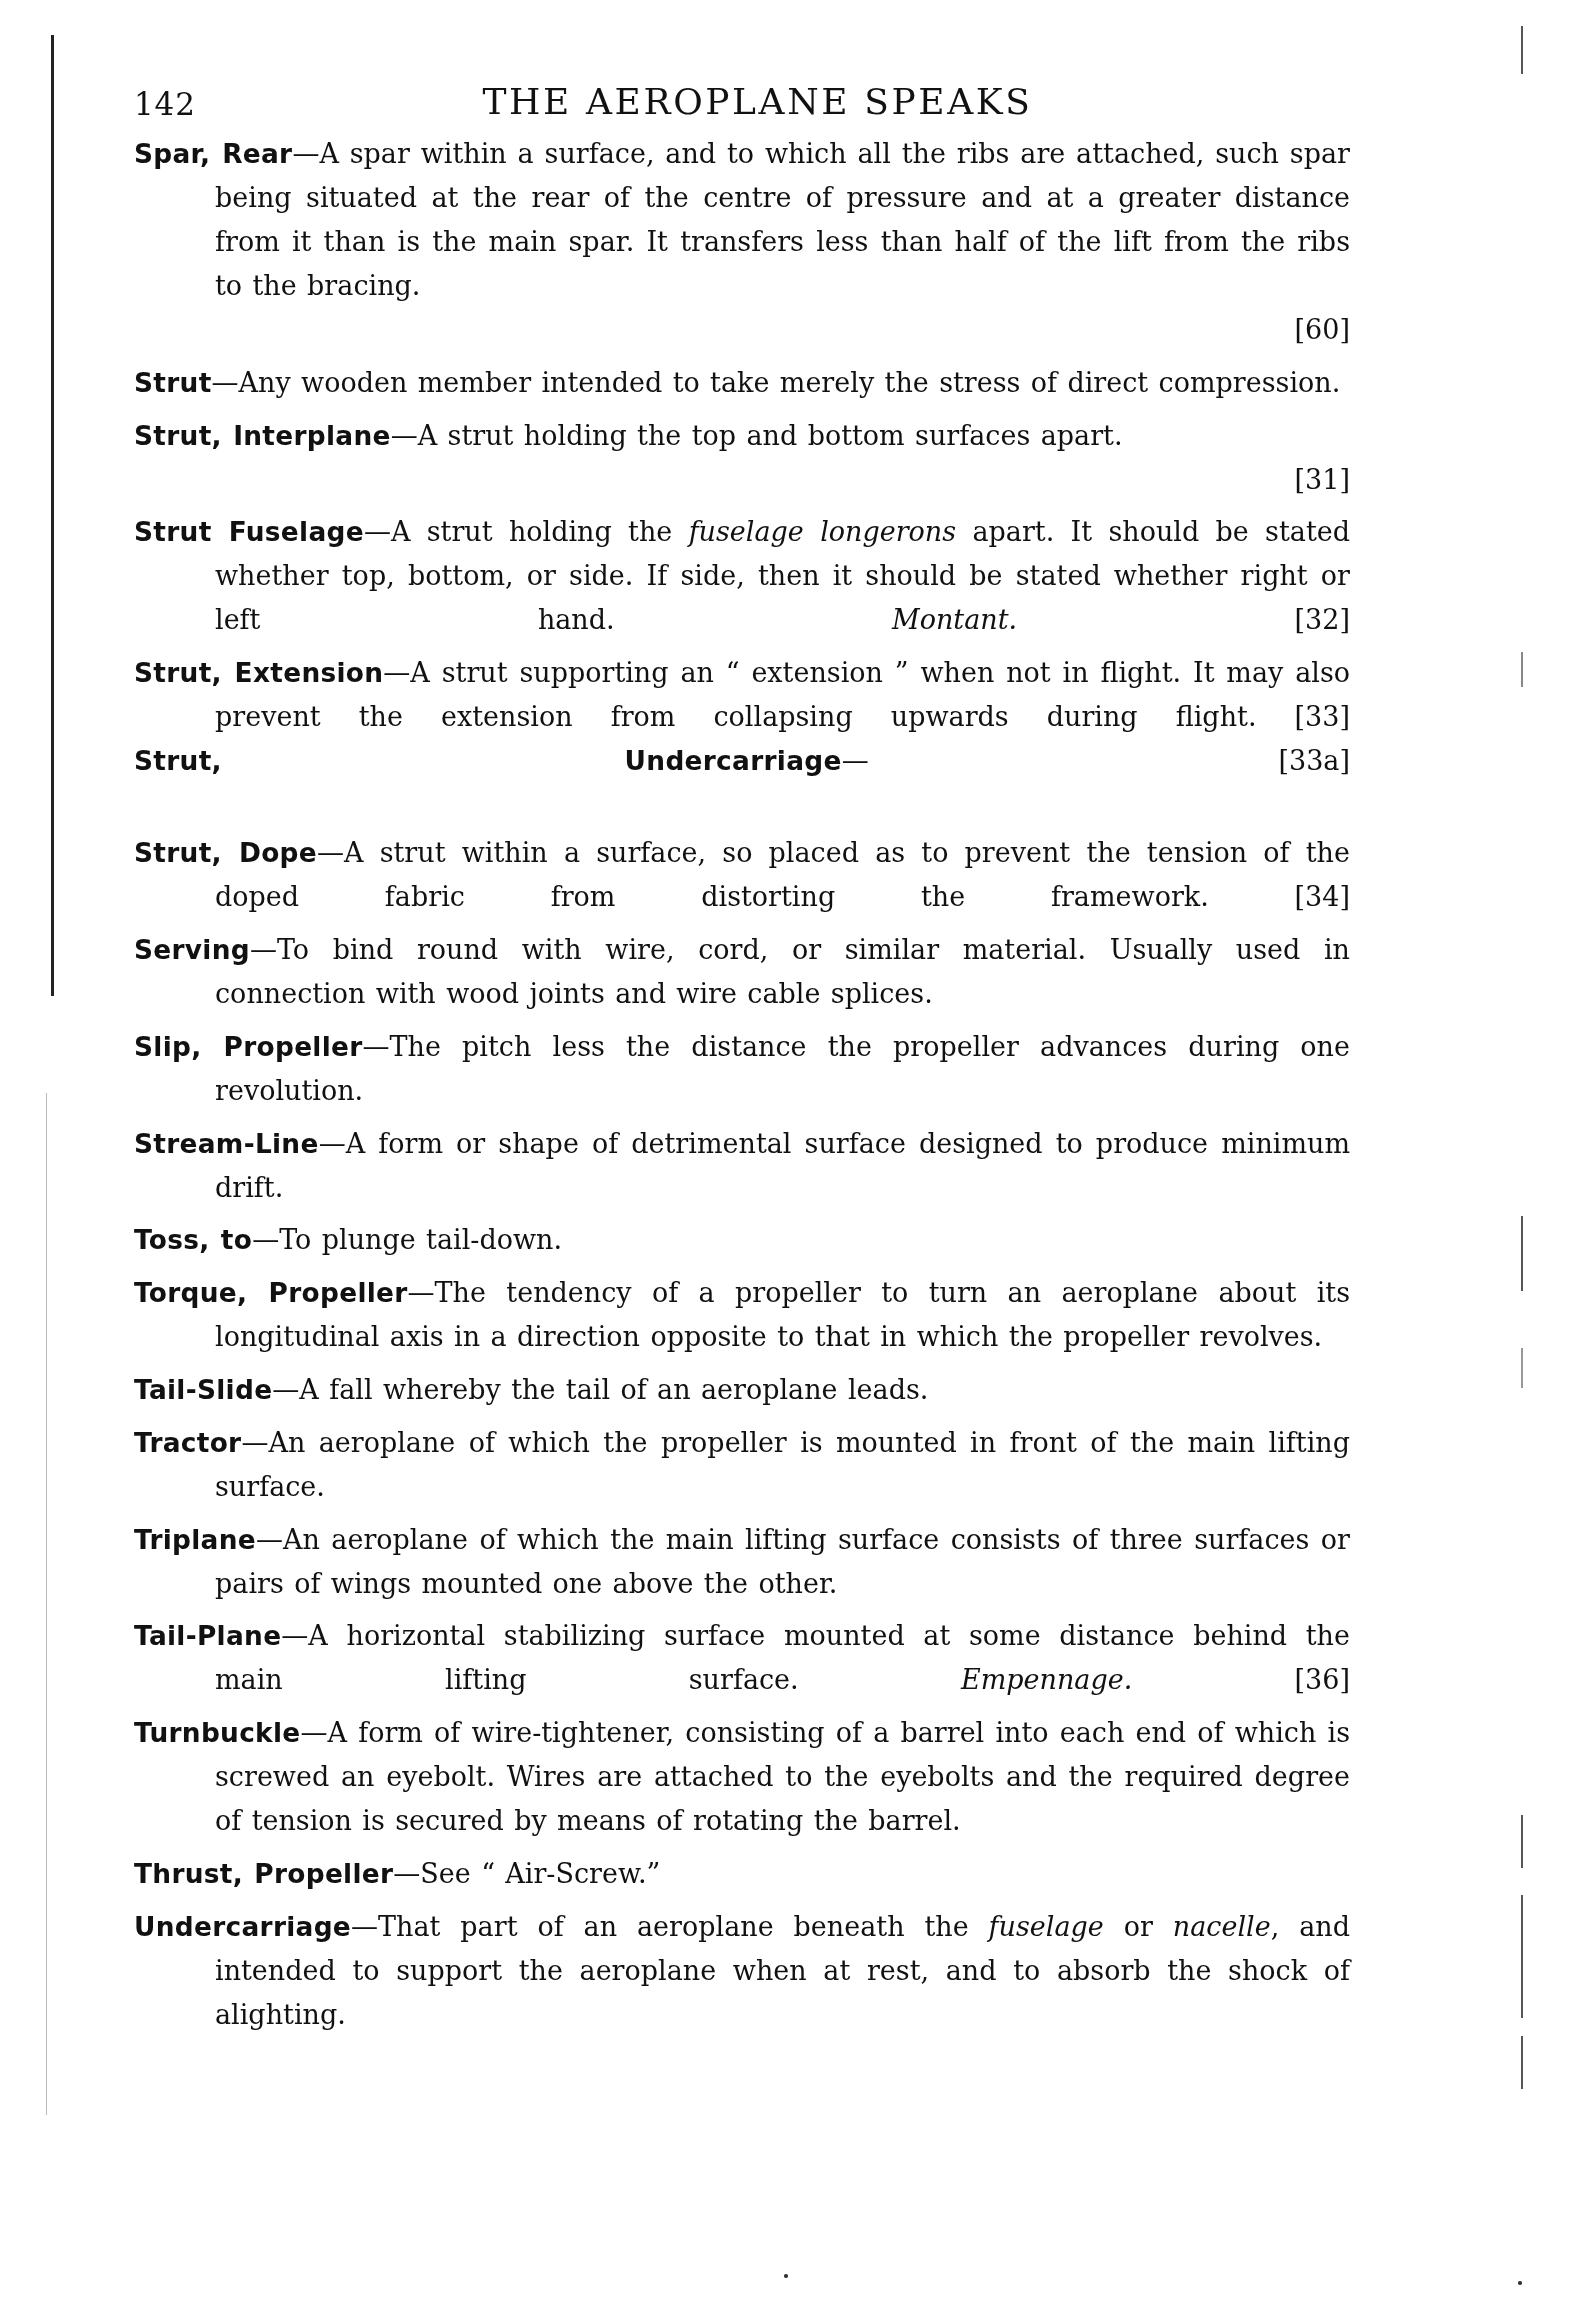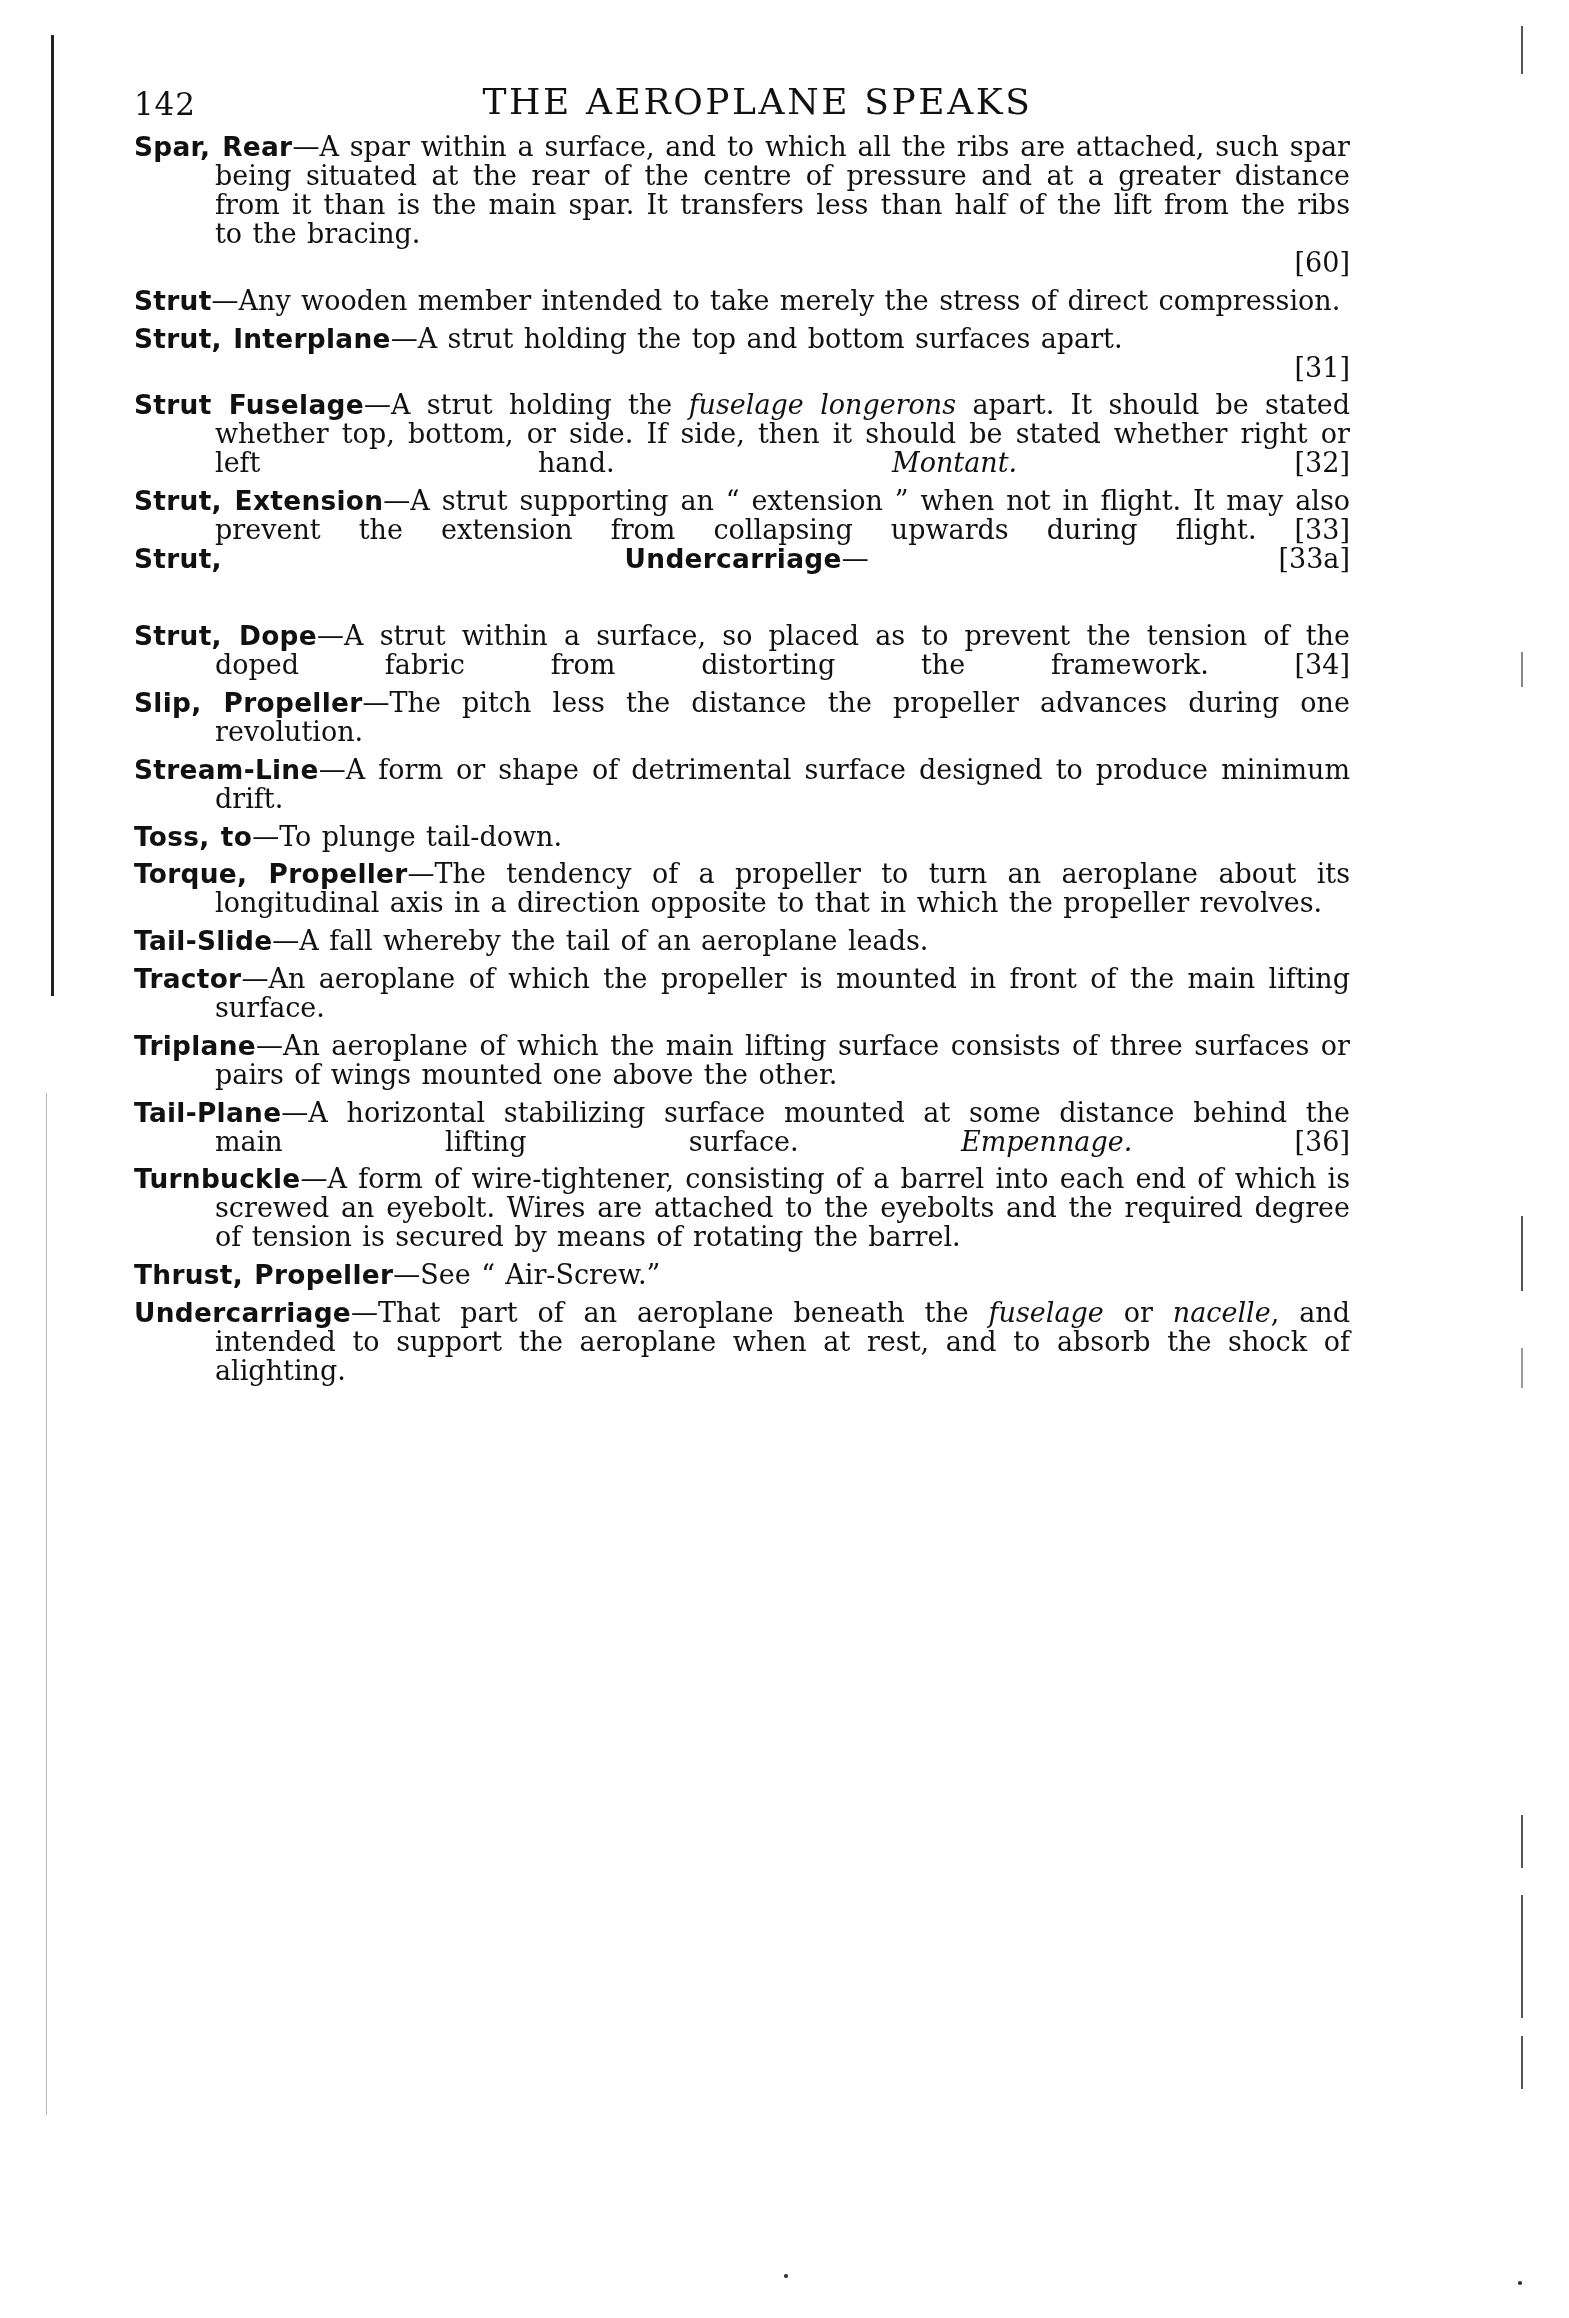--- a/index.html
+++ b/index.html
@@ -6,21 +6,21 @@
   body { width: 1570px; height: 2319px; position: relative; overflow: hidden;
          font-family: "DejaVu Serif", "Liberation Serif", serif; color: #111; }
   .rule-left { position: absolute; left: 51px; top: 35px; width: 2.6px; height: 961px; background: #222; }
   .rule-left2 { position: absolute; left: 46px; top: 1093px; width: 0.9px; height: 1022px; background: #bbb; }
   .edge-mark { position: absolute; width: 1.8px; background: #555; }
   .header { position: absolute; top: 81px; left: 134px; width: 1212px; height: 44px; }
   .page-num { position: absolute; left: 0; top: 5.3px; font-size: 31px; letter-spacing: 0.9px; }
   .running-title { position: absolute; left: 0; right: 0; text-align: center; top: 0;
                    font-size: 36px; letter-spacing: 2.6px; padding-left: 35px; }
   .entries { position: absolute; left: 134px; top: 132px; width: 1216px; }
-  .entry { font-size: 27px; line-height: 29px; text-align: justify; padding-left: 81px;
+  .entry { font-size: 27px; line-height: 44px; text-align: justify; padding-left: 81px;
            text-indent: -81px; margin-bottom: 8.8px; word-spacing: 1.8px; }
   .entry.tight { margin-bottom: 0; }
   .term { font-family: "DejaVu Sans", "Liberation Sans", sans-serif; font-weight: bold;
           font-size: 26.4px; letter-spacing: 0.3px; }
   .def { }
   .ref { float: right; text-indent: 0; }
   .ref-line { display: block; text-align: right; text-indent: 0; }
   i { font-style: italic; }
   .spec { position: absolute; width: 3.5px; height: 3.5px; background: #333; border-radius: 50%; }
 </style>
@@ -45,20 +45,21 @@
 </div>
 
 <div class="entries" id="entries">
     <div class="entry"><span class="term">Spar, Rear</span><span>—</span><span class="def">A spar within a surface, and to which all the ribs are attached, such spar being situated at the rear of the centre of pressure and at a greater distance from it than is the main spar. It transfers less than half of the lift from the ribs to the bracing.</span><span class="ref-line">[60]</span></div>
     <div class="entry"><span class="term">Strut</span><span>—</span><span class="def">Any wooden member intended to take merely the stress of direct compression.</span></div>
     <div class="entry"><span class="term">Strut, Interplane</span><span>—</span><span class="def">A strut holding the top and bottom surfaces apart.</span><span class="ref-line">[31]</span></div>
     <div class="entry" style="text-align-last: justify;"><span class="term">Strut Fuselage</span><span>—</span><span class="def"><span>A strut holding the </span><i>fuselage longerons</i><span> apart. It should be stated whether top, bottom, or side. If side, then it should be stated whether right or left hand. </span><i>Montant.</i></span><span> </span><span class="ref" style="float: none; display: inline-block; margin-left: 0px; position: relative;">[32]</span></div>
     <div class="entry tight" style="text-align-last: justify;"><span class="term">Strut, Extension</span><span>—</span><span class="def">A strut supporting an “ extension ” when not in flight. It may also prevent the extension from collapsing upwards during flight.</span><span> </span><span class="ref" style="float: none; display: inline-block; margin-left: 0px; position: relative;">[33]</span></div>
     <div class="entry" style="text-align-last: justify;"><span class="term">Strut, Undercarriage</span><span>—</span><span class="def"></span><span> </span><span class="ref" style="float: none; display: inline-block; margin-left: 8px; position: relative;">[33a]</span></div>
     <div class="entry" style="text-align-last: justify; margin-top: 48px;"><span class="term">Strut, Dope</span><span>—</span><span class="def">A strut within a surface, so placed as to prevent the tension of the doped fabric from distorting the framework.</span><span> </span><span class="ref" style="float: none; display: inline-block; margin-left: 0px; position: relative;">[34]</span></div>
+    <div class="entry"><span class="term">Serving</span><span>—</span><span class="def">To bind round with wire, cord, or similar material. Usually used in connection with wood joints and wire cable splices.</span></div>
     <div class="entry"><span class="term">Slip, Propeller</span><span>—</span><span class="def">The pitch less the distance the propeller advances during one revolution.</span></div>
     <div class="entry"><span class="term">Stream-Line</span><span>—</span><span class="def">A form or shape of detrimental surface designed to produce minimum drift.</span></div>
     <div class="entry"><span class="term">Toss, to</span><span>—</span><span class="def">To plunge tail-down.</span></div>
     <div class="entry"><span class="term">Torque, Propeller</span><span>—</span><span class="def">The tendency of a propeller to turn an aeroplane about its longitudinal axis in a direction opposite to that in which the propeller revolves.</span></div>
     <div class="entry"><span class="term">Tail-Slide</span><span>—</span><span class="def">A fall whereby the tail of an aeroplane leads.</span></div>
     <div class="entry"><span class="term">Tractor</span><span>—</span><span class="def">An aeroplane of which the propeller is mounted in front of the main lifting surface.</span></div>
     <div class="entry"><span class="term">Triplane</span><span>—</span><span class="def">An aeroplane of which the main lifting surface consists of three surfaces or pairs of wings mounted one above the other.</span></div>
     <div class="entry" style="text-align-last: justify;"><span class="term">Tail-Plane</span><span>—</span><span class="def"><span>A horizontal stabilizing surface mounted at some distance behind the main lifting surface. </span><i>Empennage.</i></span><span> </span><span class="ref" style="float: none; display: inline-block; margin-left: 0px; position: relative;">[36]</span></div>
     <div class="entry"><span class="term">Turnbuckle</span><span>—</span><span class="def">A form of wire-tightener, consisting of a barrel into each end of which is screwed an eyebolt. Wires are attached to the eyebolts and the required degree of tension is secured by means of rotating the barrel.</span></div>
     <div class="entry"><span class="term">Thrust, Propeller</span><span>—</span><span class="def">See “ Air-Screw.”</span></div>

